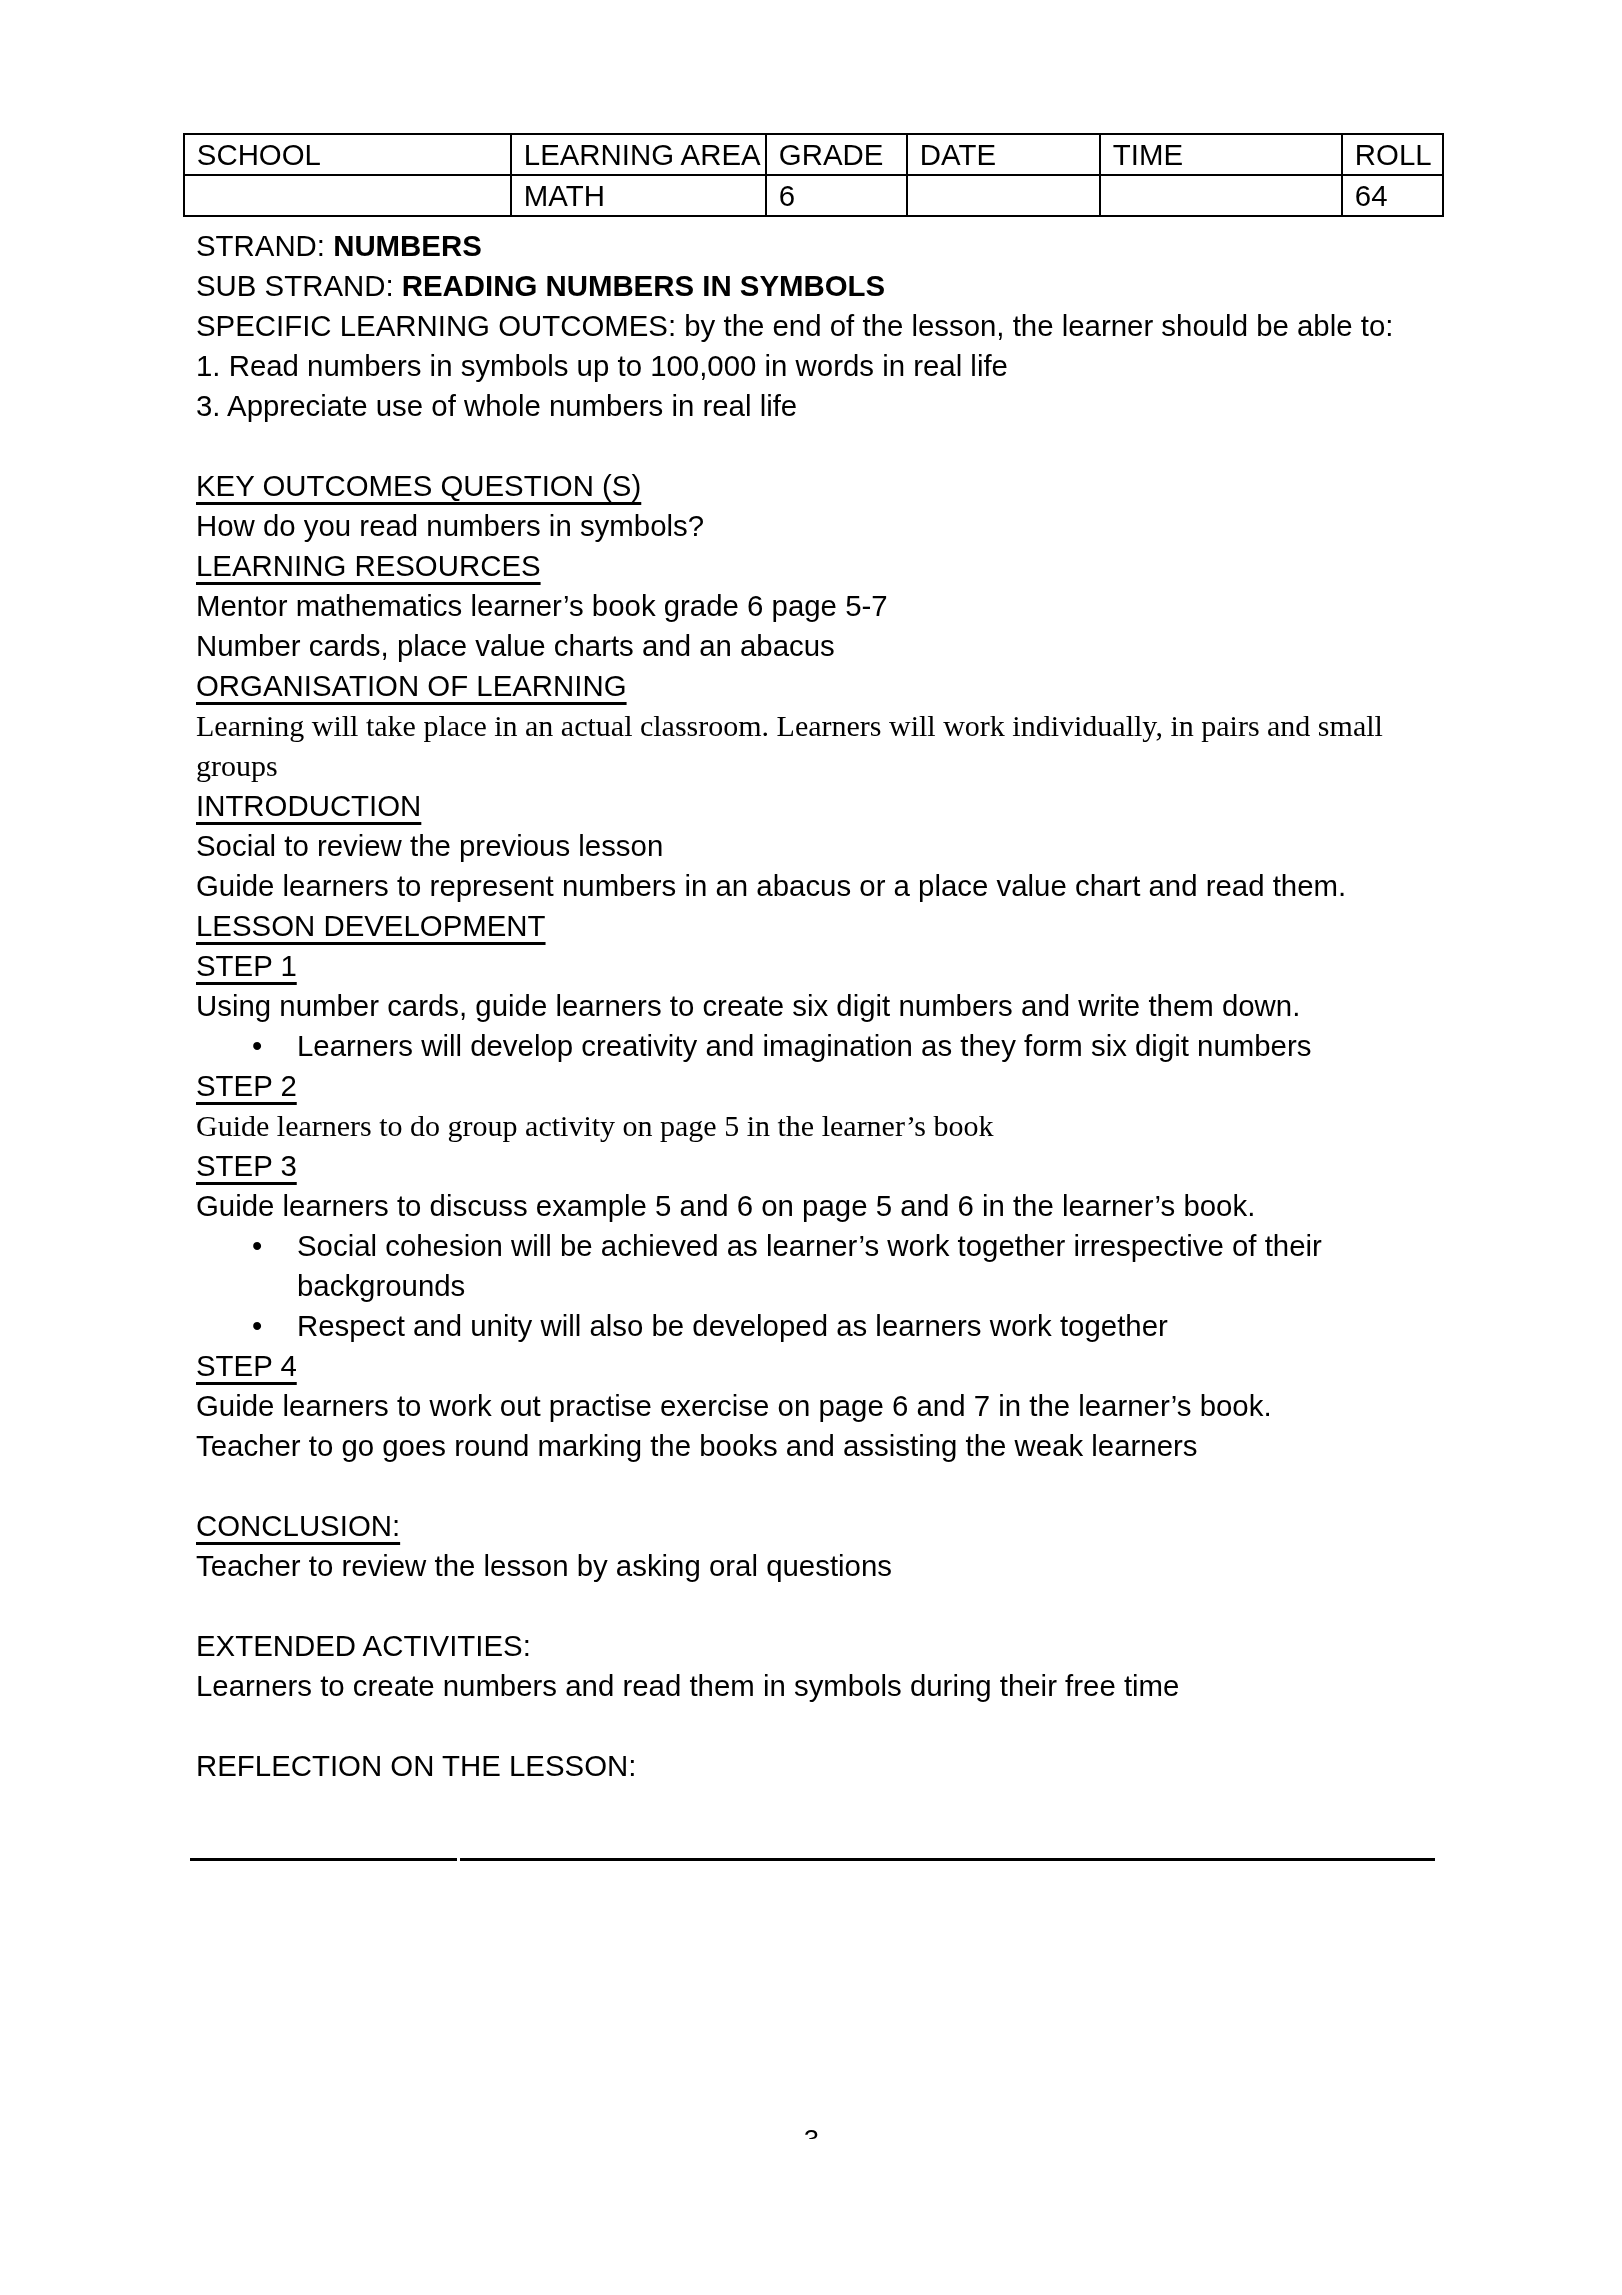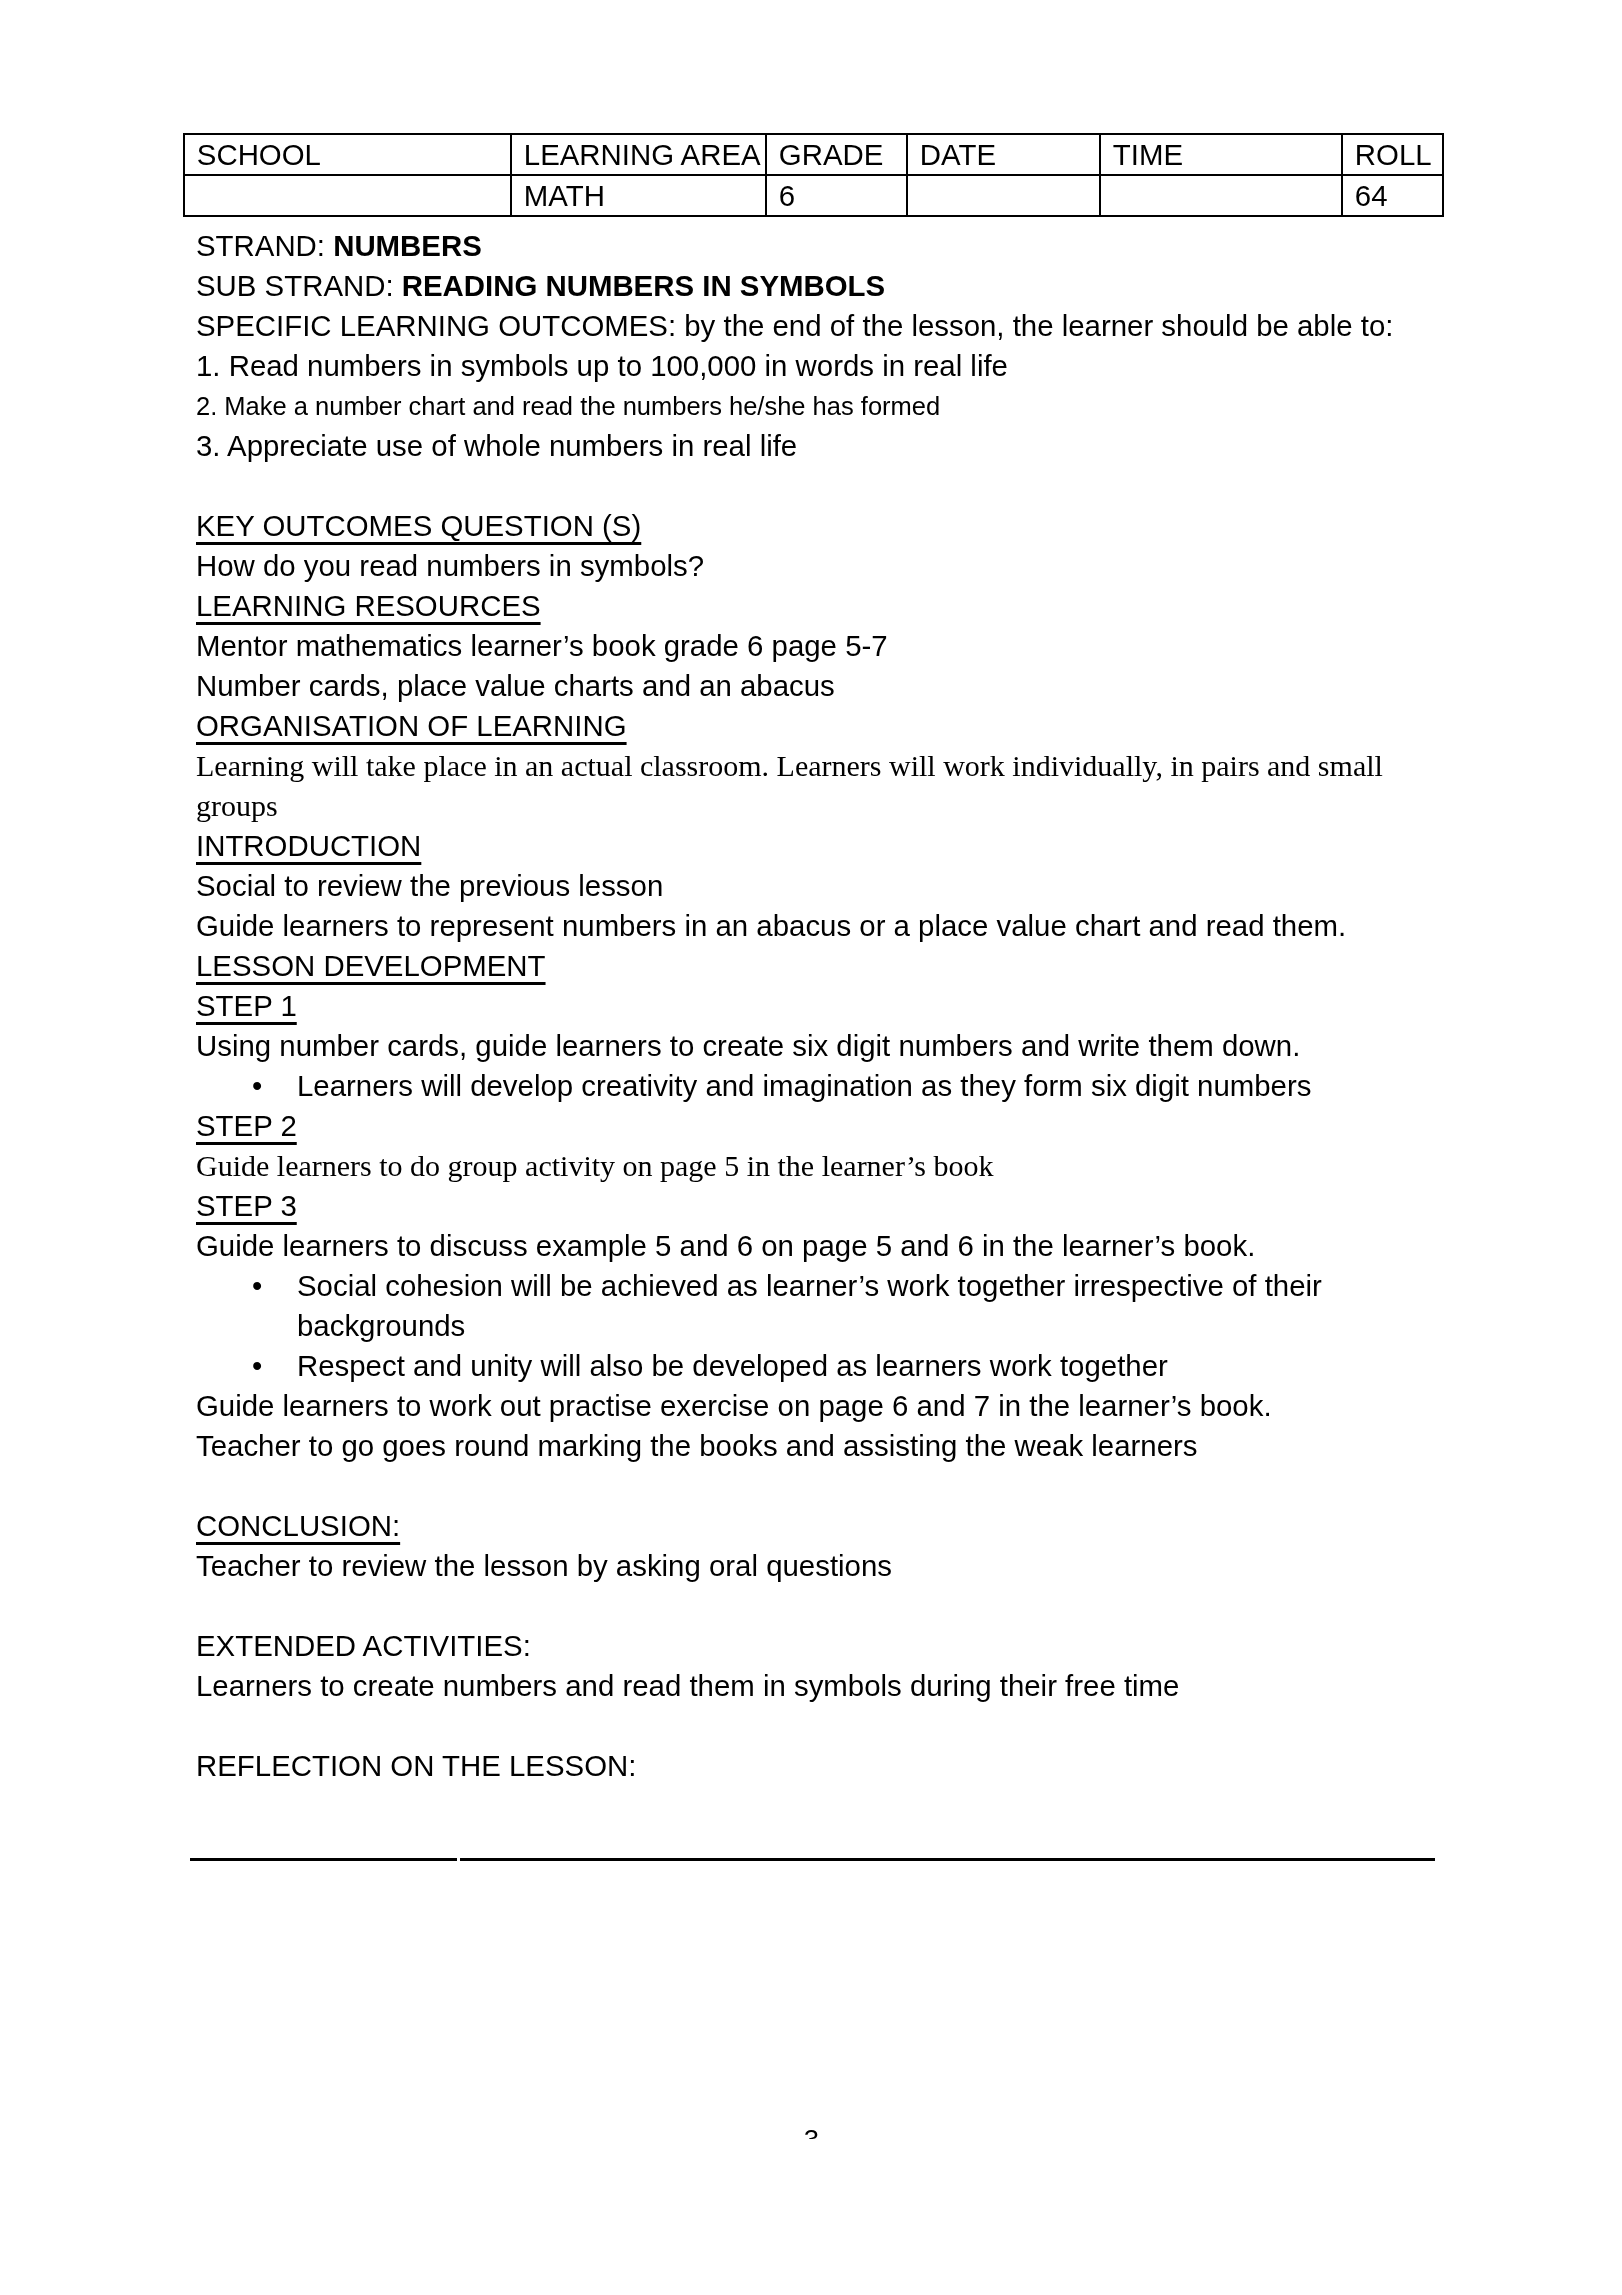--- a/index.html
+++ b/index.html
@@ -122,21 +122,20 @@
         </tr>
       </tbody>
     </table>
 
     <p class="line"><span>STRAND: </span><span class="b">NUMBERS</span></p>
 
     <p class="line"><span>SUB STRAND: </span><span class="b">READING NUMBERS IN SYMBOLS</span></p>
 
     <p class="line">SPECIFIC LEARNING OUTCOMES: by the end of the lesson, the learner should be able to:</p>
     <p class="line">1. Read numbers in symbols up to 100,000 in words in real life</p>
-    <p class="line small">2. Make a number chart and read the numbers he/she has formed</p>
     <p class="line">3. Appreciate use of whole numbers in real life</p>
 
     <div class="blank"></div>
 
     <p class="line"><span class="u">KEY OUTCOMES QUESTION (S)</span></p>
     <p class="line">How do you read numbers in symbols?</p>
 
     <p class="line"><span class="u">LEARNING RESOURCES</span></p>
     <p class="line">Mentor mathematics learner’s book grade 6 page 5-7</p>
     <p class="line">Number cards, place value charts and an abacus</p>
@@ -164,20 +163,21 @@
     <p class="line">Guide learners to discuss example 5 and 6 on page 5 and 6 in the learner’s book.</p>
     <div class="bullet-row">
       <span class="bullet-dot">•</span>
       <span>Social cohesion will be achieved as learner’s work together irrespective of their backgrounds</span>
     </div>
     <div class="bullet-row">
       <span class="bullet-dot">•</span>
       <span>Respect and unity will also be developed as learners work together</span>
     </div>
 
+    <p class="line"><span class="u">STEP 4</span></p>
     <p class="line">Guide learners to work out practise exercise on page 6 and 7 in the learner’s book.</p>
     <p class="line">Teacher to go goes round marking the books and assisting the weak learners</p>
 
     <div class="blank"></div>
 
     <p class="line"><span class="u">CONCLUSION:</span></p>
     <p class="line">Teacher to review the lesson by asking oral questions</p>
 
     <div class="blank"></div>
 

